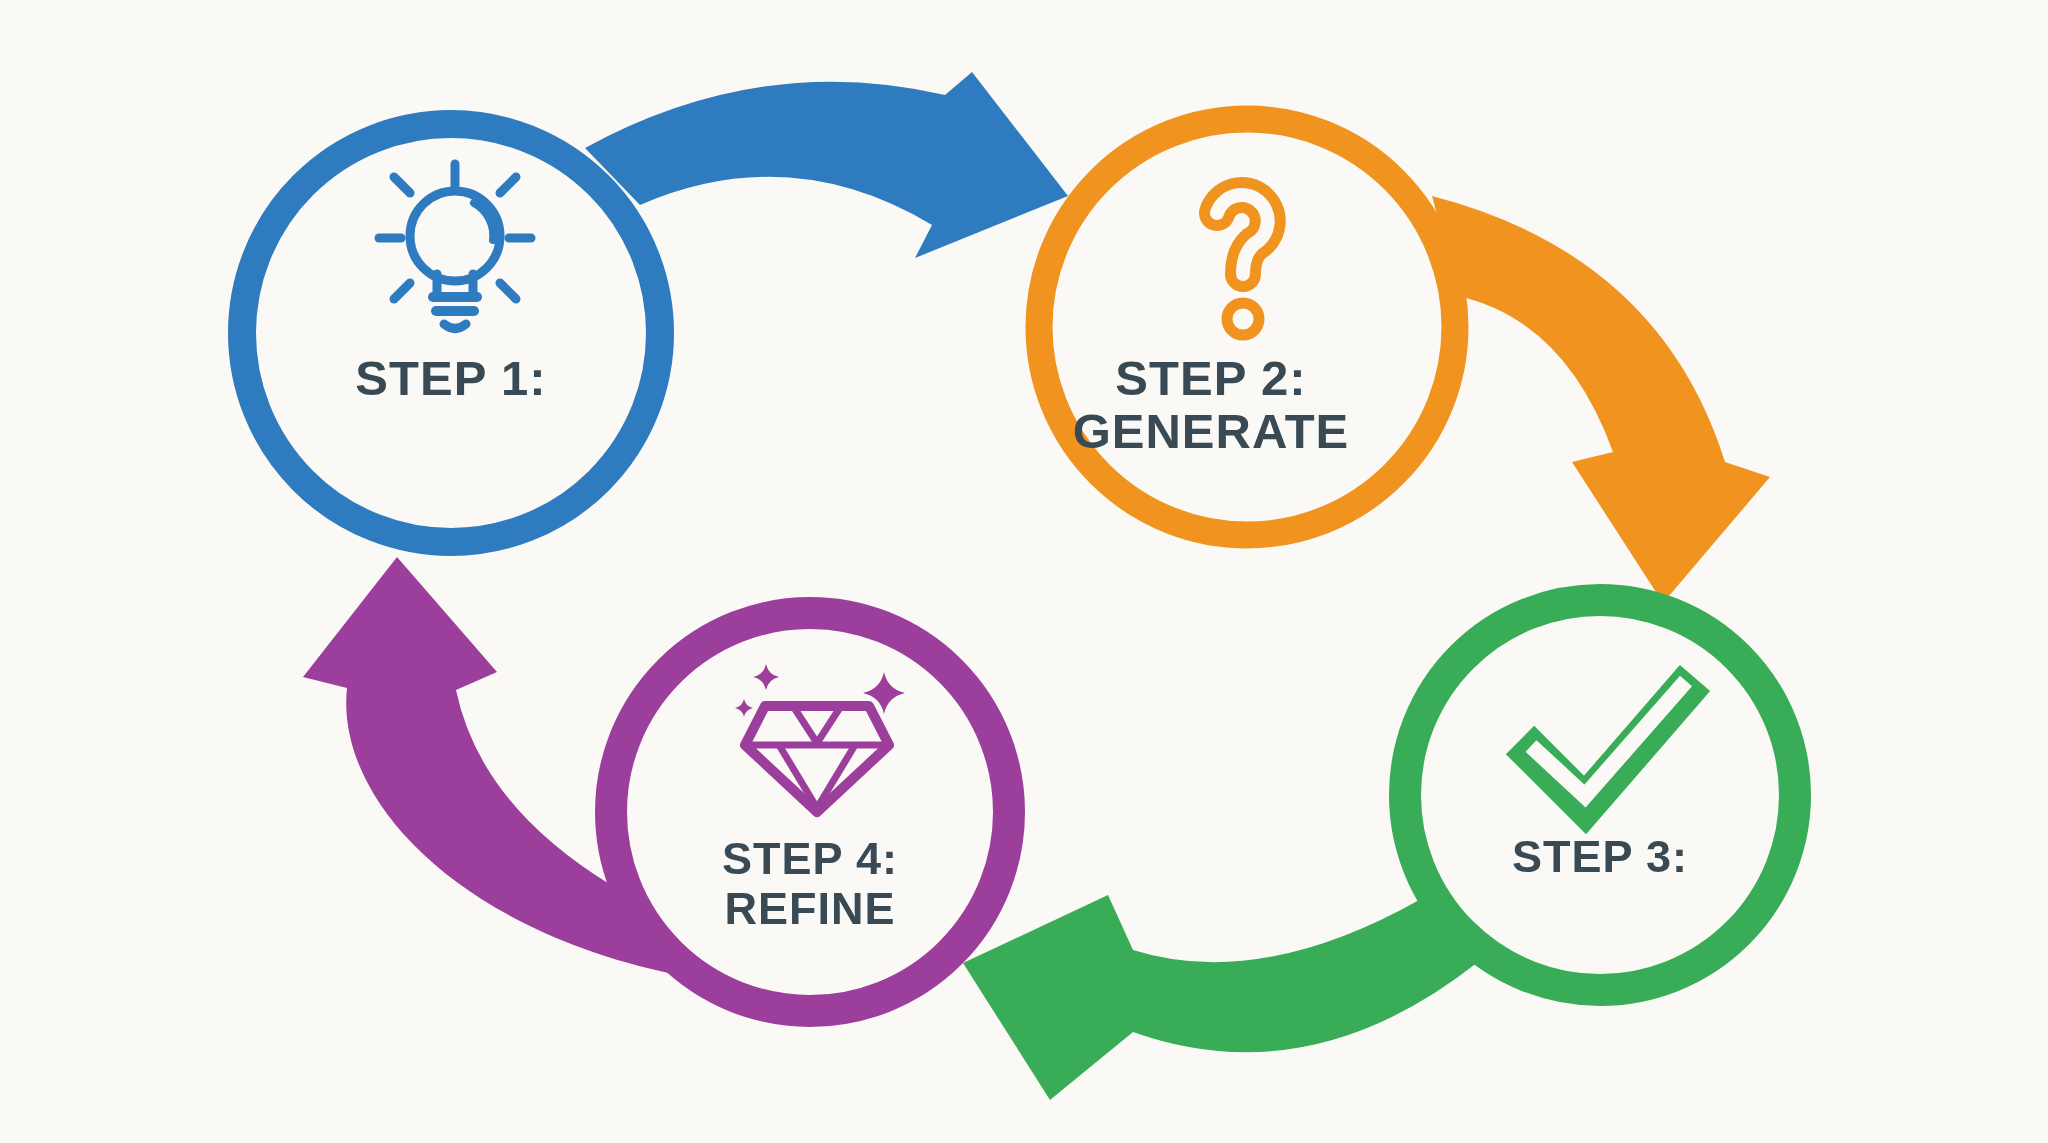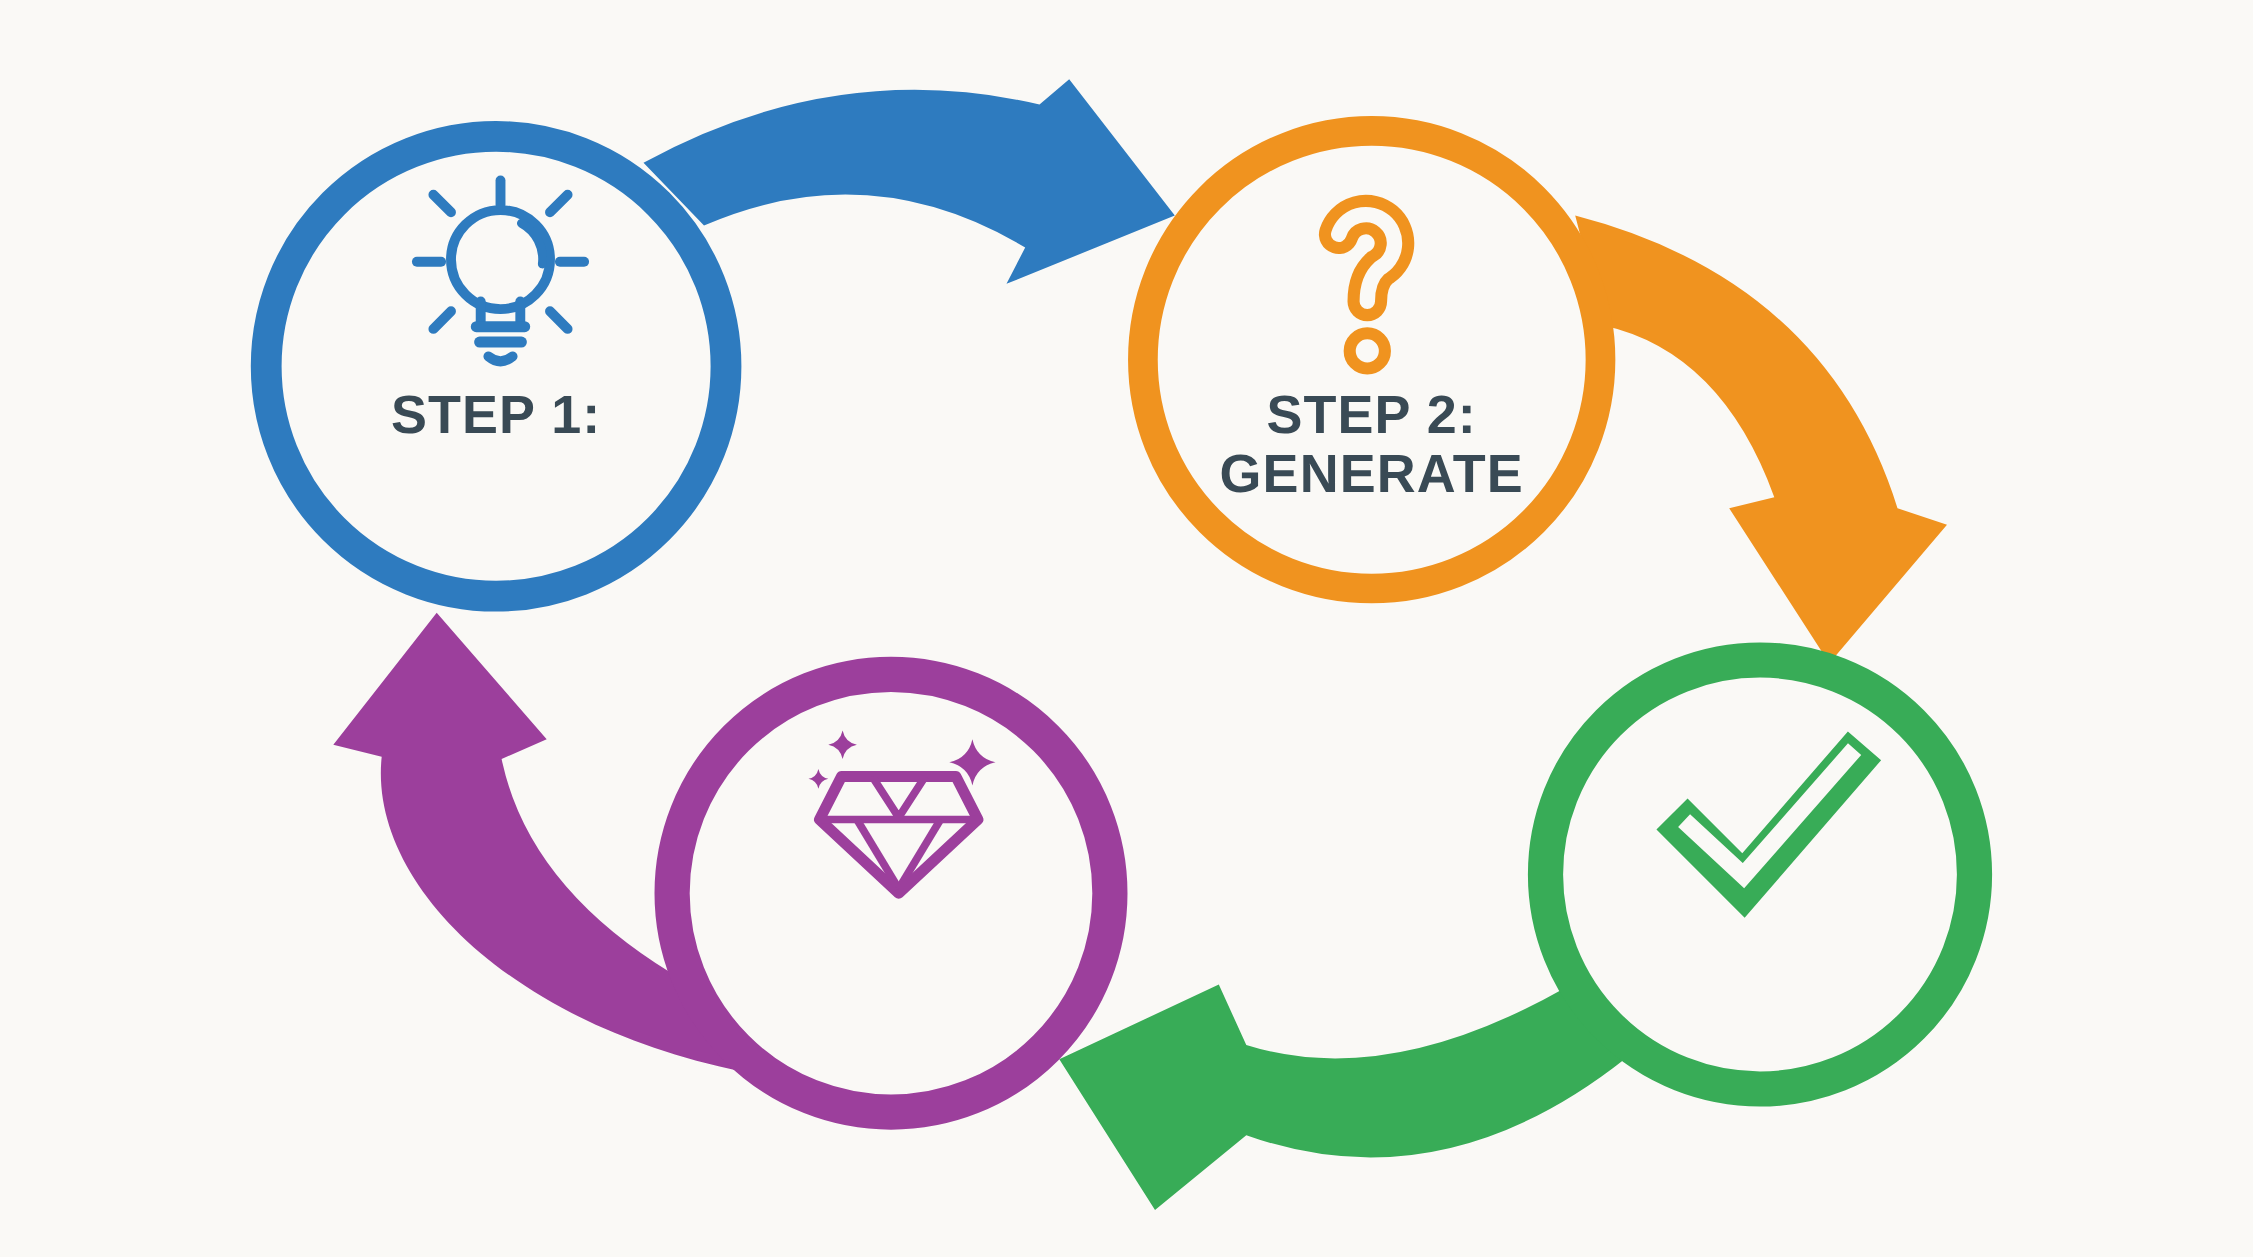--- a/index.html
+++ b/index.html
@@ -17,21 +17,21 @@
     text-align:center;
     color:#394a55;
     font-weight:bold;
     letter-spacing:1px;
     line-height:53px;
     font-size:49px;
     user-select:none;
   }
   .step-label.small{font-size:45px;line-height:50px;}
   .lbl-1{left:241px;top:352px;}
-  .lbl-2{left:1037px;top:352px;}
+  .lbl-2{left:1001px;top:352px;}
   .lbl-3{left:1390px;top:832px;}
   .lbl-4{left:600px;top:834px;}
 </style>
 </head>
 <body>
 
 <div class="stage">
 
   <svg width="2048" height="1143" viewBox="0 0 2048 1143">
 
@@ -96,16 +96,21 @@
   <div class="step-label lbl-1">
     <div>STEP 1:</div>
   </div>
 
   <div class="step-label lbl-2">
     <div>STEP 2:</div>
     <div>GENERATE</div>
   </div>
 
   <div class="step-label small lbl-3">
+    <div>STEP 3:</div>
   </div>
 
+  <div class="step-label small lbl-4">
+    <div>STEP 4:</div>
+    <div>REFINE</div>
+  </div>
 
 </div>
 
 </body></html>

